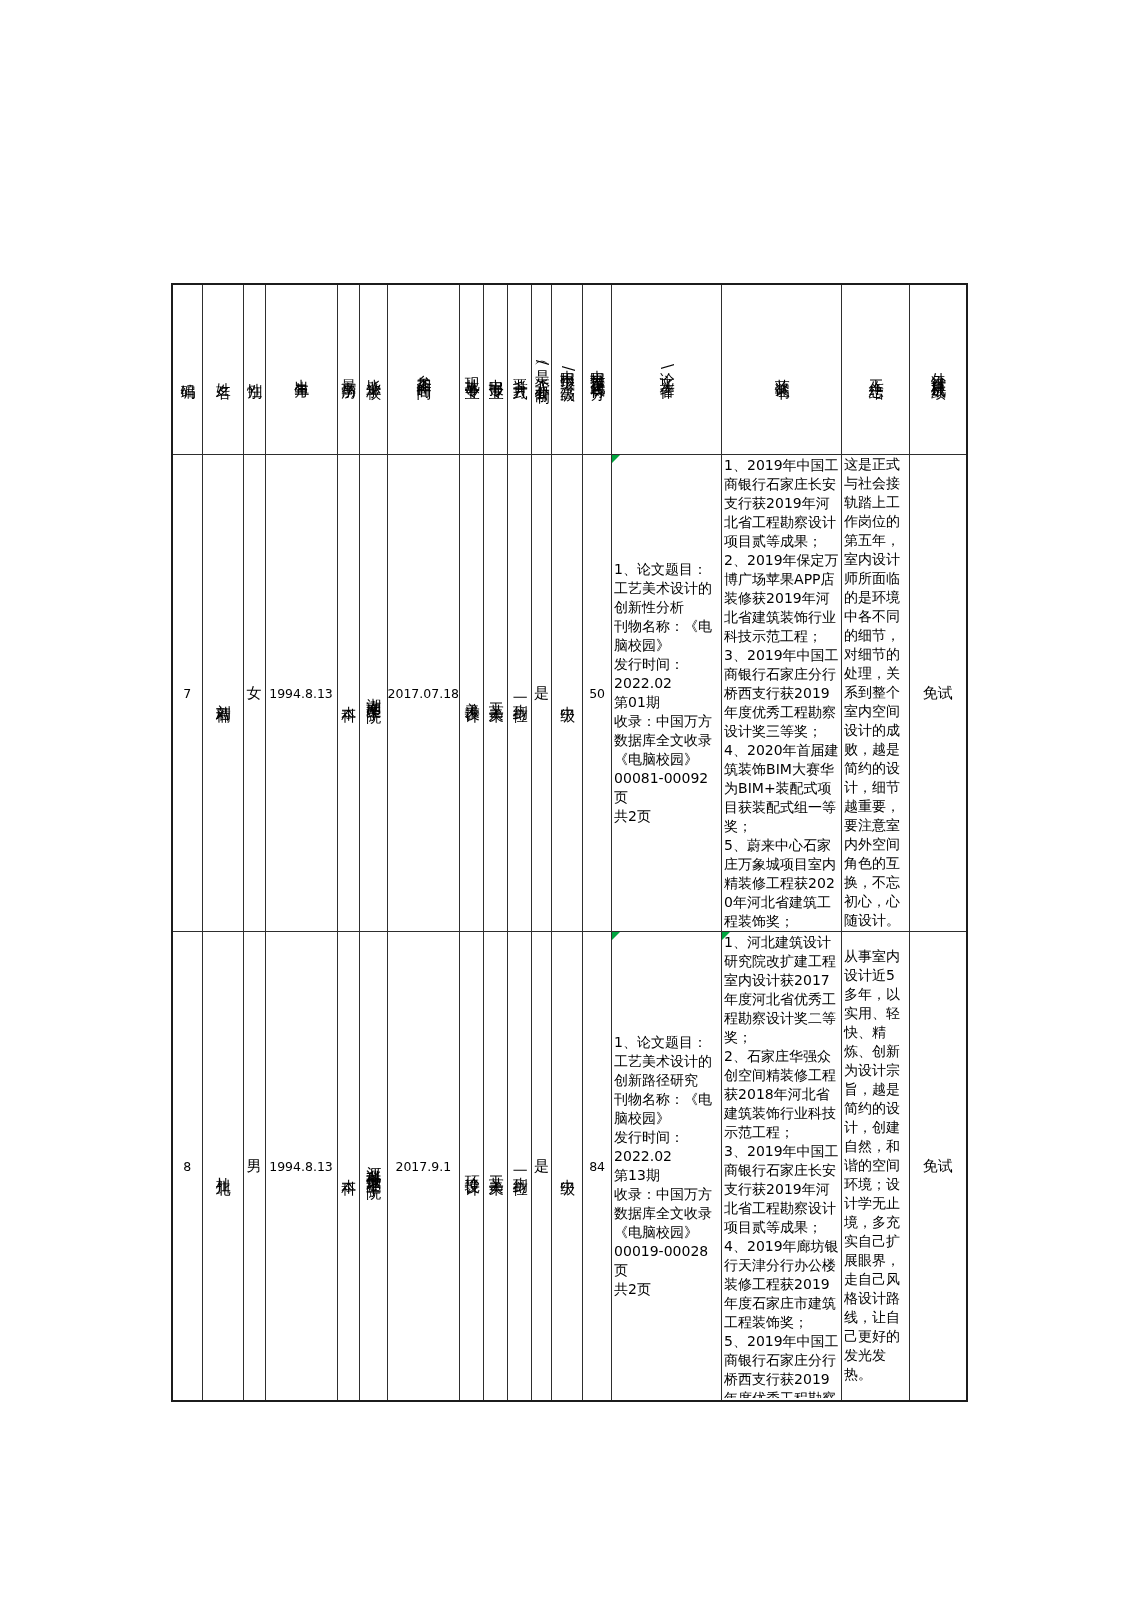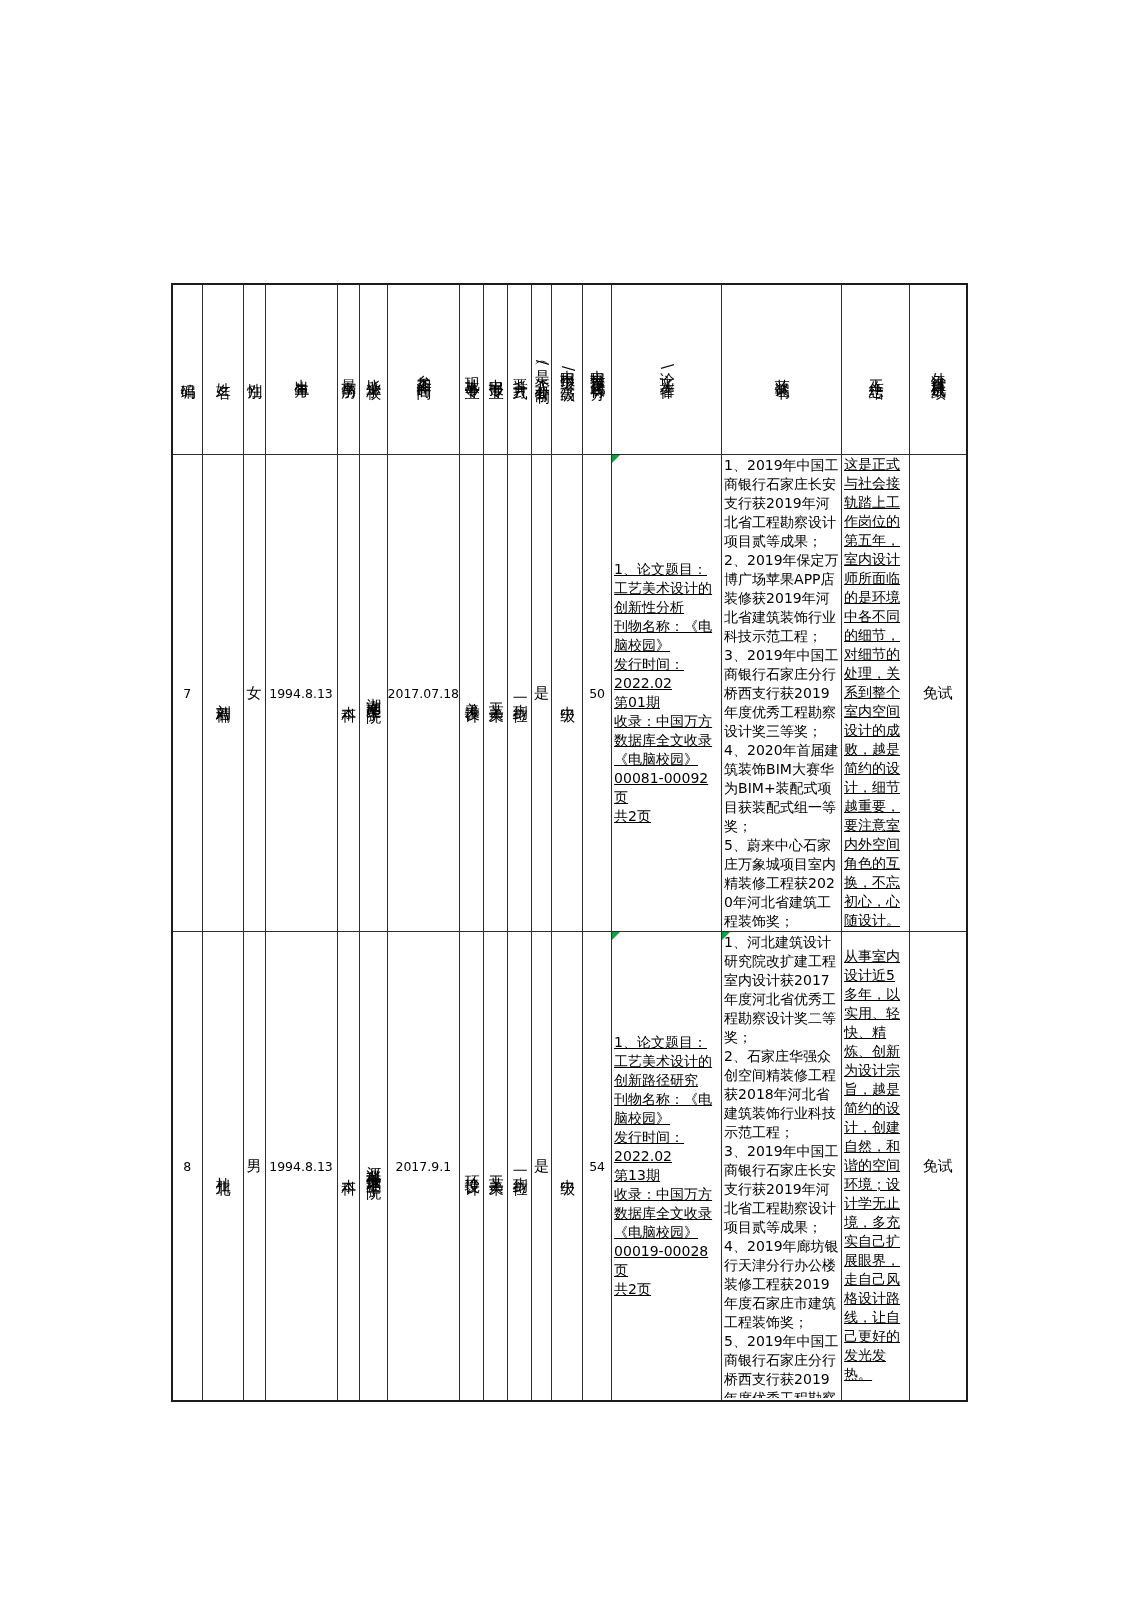--- a/index.html
+++ b/index.html
@@ -23,21 +23,21 @@
   .v{
     display:inline-block;writing-mode:vertical-rl;text-orientation:mixed;
     font-size:15px;letter-spacing:2px;line-height:1.15;white-space:nowrap;
   }
   .txt{font-size:15px;}
   .num{font-size:12.5px;white-space:nowrap;letter-spacing:0;}
   .long{vertical-align:middle;}
   .long .clip{overflow:hidden;text-align:left;}
   .clip7{height:473px;}
   .clip8{height:466px;}
-  .mid{display:flex;align-items:center;text-decoration:underline;}
+  .mid{display:flex;align-items:center;}
   .pre{
     display:block;white-space:pre-line;word-break:break-all;
     font-size:14px;line-height:19px;padding:1px 2px;text-align:left;
   }
   .top-cell{vertical-align:top;}
   .tri{
     position:absolute;top:0;left:0;width:0;height:0;
     border-top:8px solid #00a63f;border-right:8px solid transparent;
   }
 </style>
@@ -136,21 +136,21 @@
       <td><span class="txt">男</span></td>
       <td><span class="num">1994.8.13</span></td>
       <td><div class="v">本科</div></td>
       <td><div class="v">河北科技大学理工学院</div></td>
       <td><span class="num">2017.9.1</span></td>
       <td><div class="v">环境设计</div></td>
       <td><div class="v">工艺美术</div></td>
       <td><div class="v">一步到位</div></td>
       <td><span class="txt">是</span></td>
       <td><div class="v">中级</div></td>
-      <td><span class="num">54</span></td>
+      <td><span class="num">84</span></td>
       <td class="long">
         <span class="tri" style="border-top-color: rgb(0, 166, 63);"></span>
         <div class="clip clip8 mid">
             <span class="pre">1、论文题目：工艺美术设计的创新路径研究
 刊物名称：《电脑校园》
 发行时间：
 2022.02
 第13期
 收录：中国万方数据库全文收录《电脑校园》
 00019-00028页

